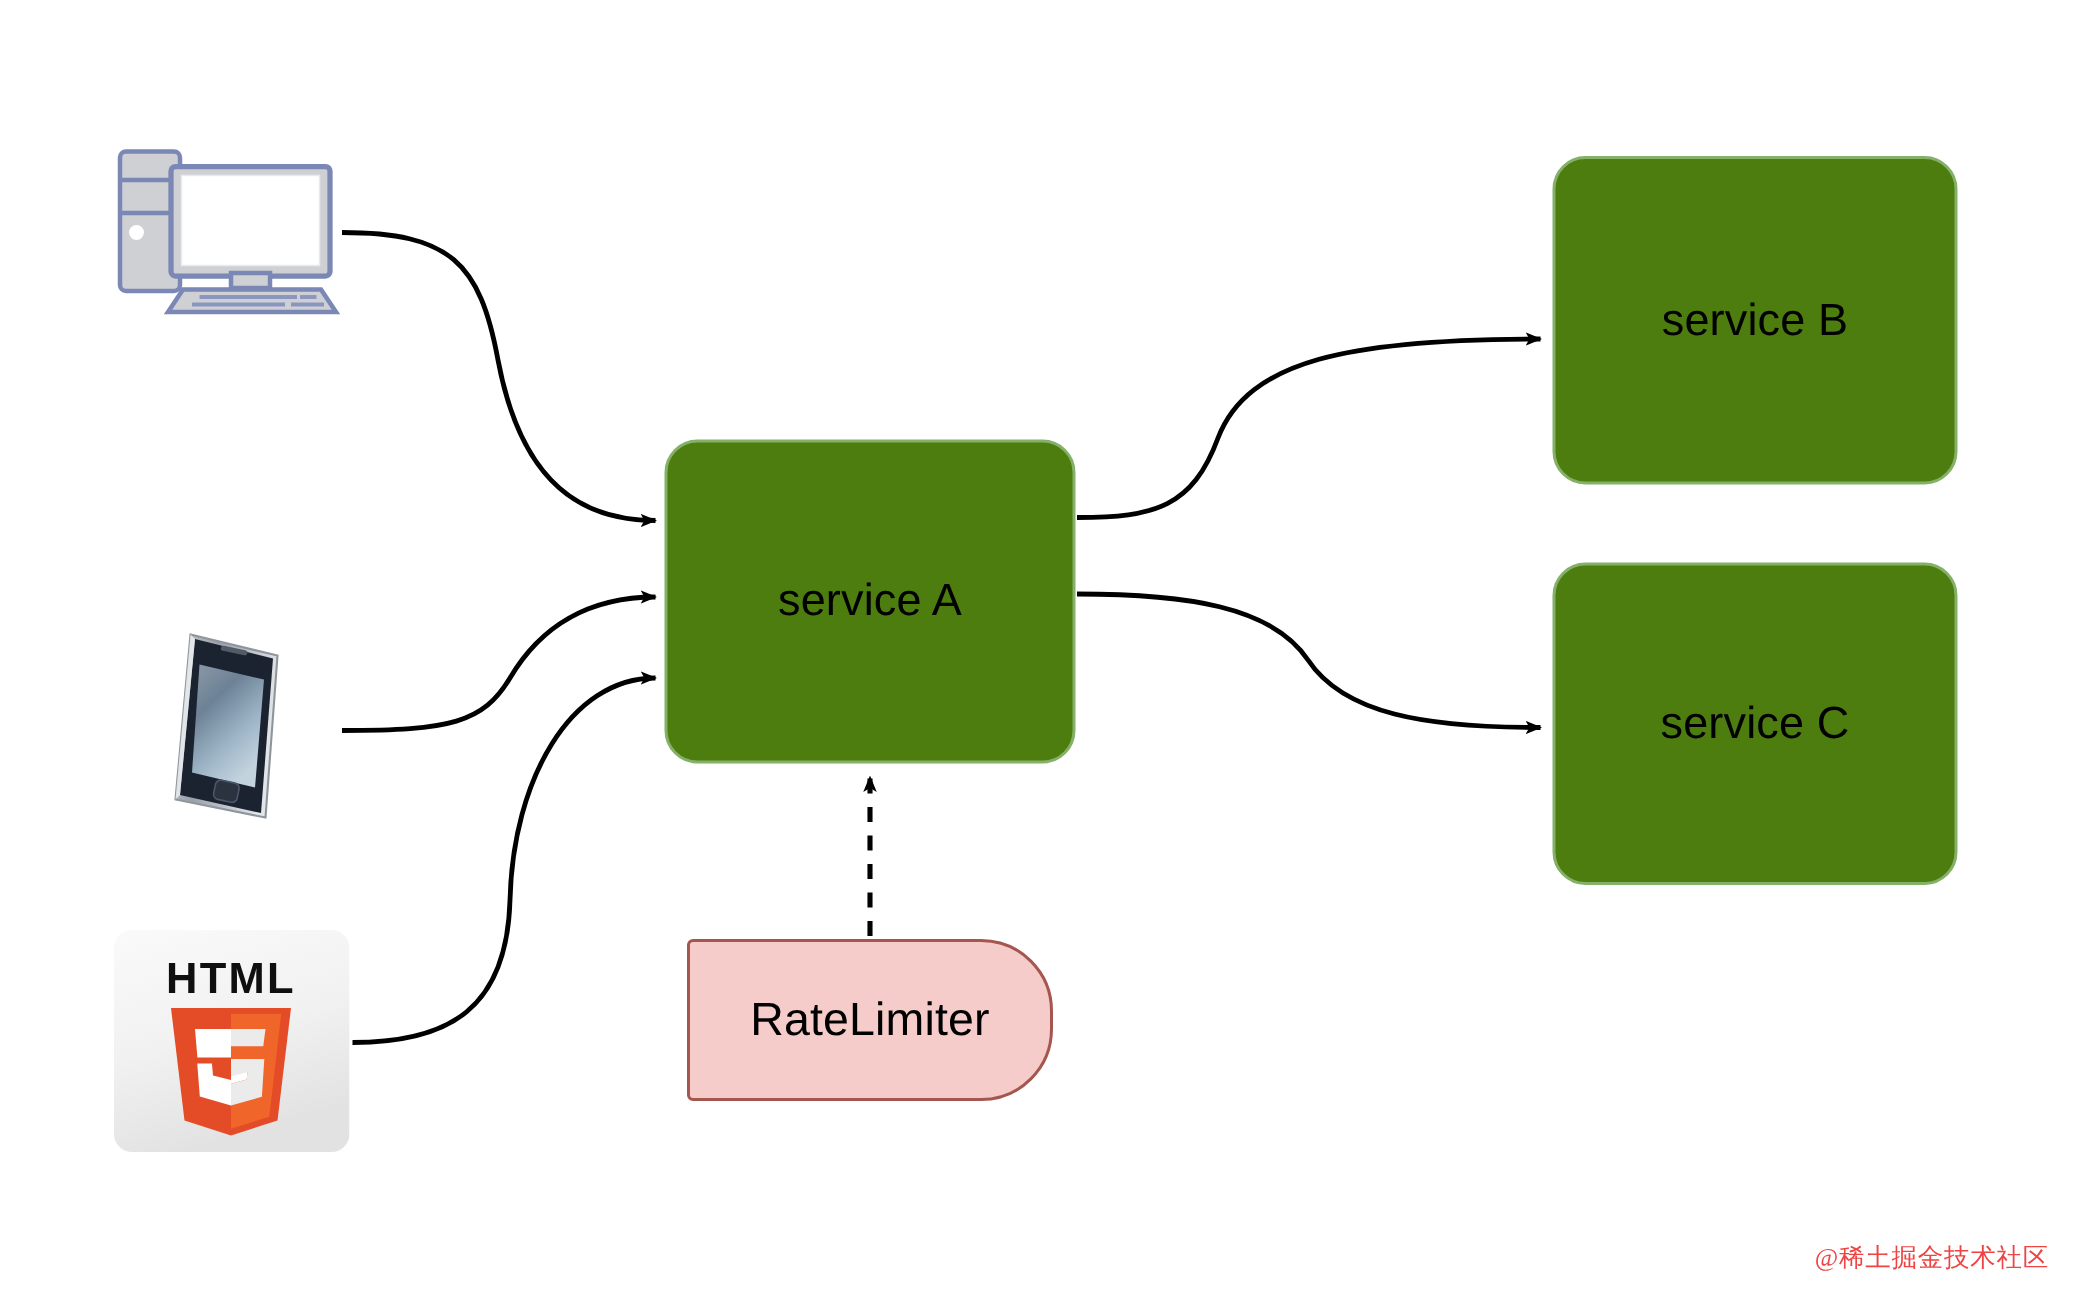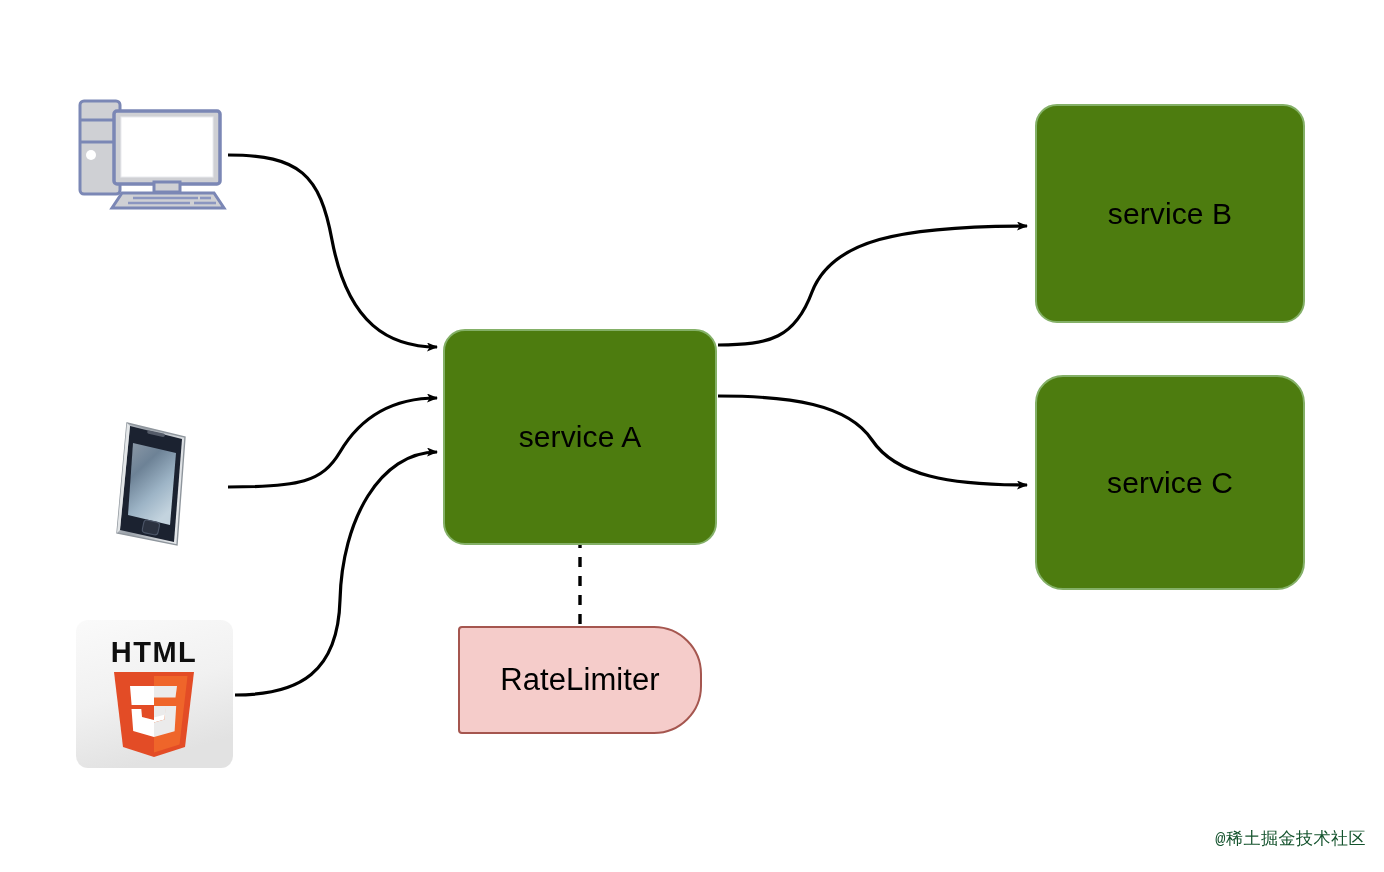--- a/index.html
+++ b/index.html
@@ -34,23 +34,23 @@
   .node-green {
     background: #4d7c0f;
     border: 2px solid #84b067;
     border-radius: 22px;
   }
   .node-pink {
     background: #f5ccca;
     border: 2px solid #a5564f;
     border-radius: 4px 48px 48px 4px;
   }
-  #service-a  { left: 443px; top: 293px;  width: 274px; height: 216px; margin-top: 36px; }
+  #service-a  { left: 443px; top: 293px;  width: 274px; height: 216px; }
   #service-b  { left: 1035px; top: 104px; width: 270px; height: 219px; }
-  #service-c  { left: 1035px; top: 375px; width: 270px; height: 215px; border-radius: 28px; }
+  #service-c  { left: 1035px; top: 375px; width: 270px; height: 215px; }
   #ratelimiter{ left: 458px; top: 626px;  width: 244px; height: 108px; font-size: 31px; }
 
   
   #pc-icon {
     position: absolute;
     left: 78px; top: 98px;
     width: 152px; height: 112px;
   }
   
   #phone-icon {
@@ -62,23 +62,23 @@
   #html5-icon {
     position: absolute;
     left: 76px; top: 620px;
     width: 157px; height: 148px;
   }
 
   #watermark {
     position: absolute;
     right: 18px;
     bottom: 22px;
-    font-family: Liberation Mono, monospace;
+    font-family: Liberation Serif, serif;
     font-size: 17px;
-    color: #14532d;
+    color: #ef4444;
     white-space: nowrap;
     letter-spacing: .5px;
   }
 </style>
 </head>
 <body>
 
 <svg id="canvas" viewBox="0 0 1384 872">
   <defs>
     <marker id="arrowhead" markerWidth="11" markerHeight="9" refX="10" refY="4.5" orient="auto" markerUnits="userSpaceOnUse">

